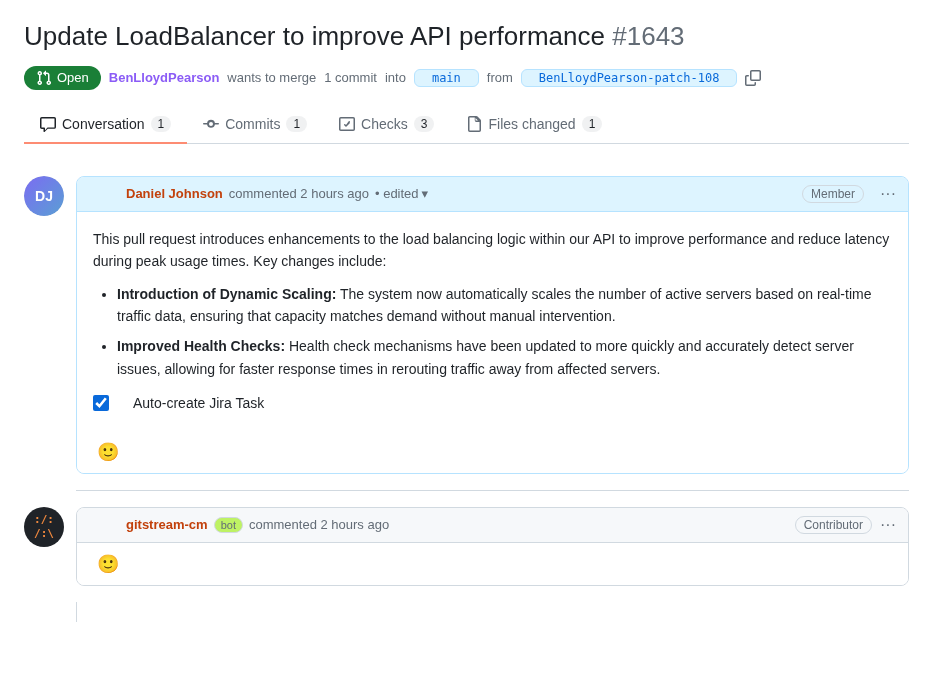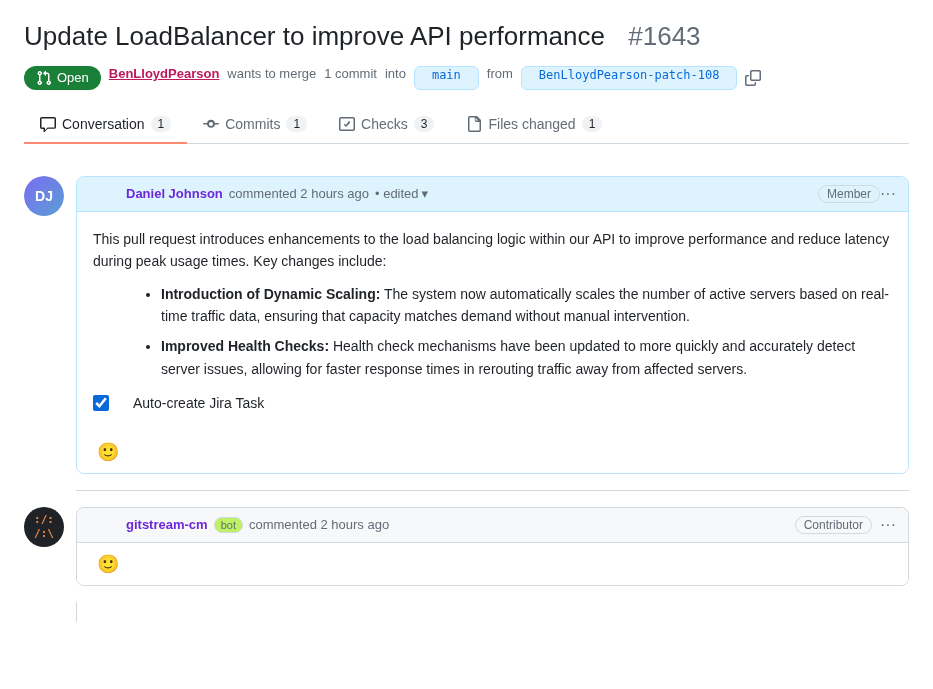--- a/index.html
+++ b/index.html
@@ -13,43 +13,43 @@
     .pr-title {
       font-size: 26px;
       font-weight: 400;
       line-height: 1.3;
       margin-bottom: 12px;
       color: #1f2328;
     }
     .pr-title .pr-number {
       color: #636c76;
       font-weight: 300;
-      margin-left: 16px;
     }
     .pr-meta {
       display: flex;
+      align-items: center;
       gap: 8px;
       margin-bottom: 16px;
       font-size: 13px;
       color: #636c76;
       flex-wrap: wrap;
     }
     .badge-open {
       display: inline-flex;
       align-items: center;
       gap: 5px;
       background: #1a7f37;
       color: #ffffff;
       border-radius: 20px;
       padding: 4px 12px;
       font-size: 13px;
       font-weight: 500;
     }
     .badge-open svg { width: 16px; height: 16px; fill: #ffffff; }
-    .pr-meta strong { color: #be185d; text-decoration: underline; }
+    .pr-meta strong { color: #8b5cf6; }
     .branch-tag {
       background: #ddf4ff;
       color: #0969da;
       border: 1px solid #b6e3ff;
       border-radius: 6px;
       padding: 1px 17px;
       font-size: 12px;
       font-family: monospace;
     }
     .copy-icon {
@@ -150,21 +150,21 @@
       background: #ddf4ff;
       border-bottom: 1px solid #b6e3ff;
     }
     .comment-header-left {
       display: flex;
       align-items: center;
       gap: 6px;
     }
     .comment-author {
       font-weight: 600;
-      color: #6d28d9;
+      color: #c2410c;
       padding-left: 37px;
     }
     .comment-time {
       color: #636c76;
     }
     .edited-btn {
       background: none;
       border: none;
       color: #636c76;
       font-size: 13px;
@@ -196,21 +196,21 @@
       display: flex;
       align-items: center;
     }
     .comment-body {
       padding: 16px;
       background: #ffffff;
       line-height: 1.6;
     }
     .comment-body p { margin-bottom: 10px; }
     .comment-body ul { padding-left: 24px; margin-bottom: 10px; }
-    .comment-body li { margin-bottom: 8px; margin-left: 44px; }
+    .comment-body li { margin-bottom: 8px; }
     .comment-body li strong { font-weight: 600; }
     .jira-checkbox {
       display: flex;
       align-items: center;
       gap: 24px;
       margin-top: 12px;
     }
     .jira-checkbox input[type="checkbox"] {
       width: 16px;
       height: 16px;
@@ -309,21 +309,21 @@
     <div class="comment-box highlighted" style="flex:1;">
       <div class="comment-header highlighted-header">
         <div class="comment-header-left">
           <span class="comment-author">Daniel Johnson</span>
           <span class="comment-time">commented 2 hours ago</span>
           <button class="edited-btn">
             <span>• edited</span>
             <span>▾</span>
           </button>
         </div>
-        <div style="display:flex;align-items:center;gap:0;">
+        <div style="display:flex;align-items:center;gap:16px;">
           <span class="member-badge">Member</span>
           <button class="more-btn">···</button>
         </div>
       </div>
       <div class="comment-body">
         <p>This pull request introduces enhancements to the load balancing logic within our API to improve performance and reduce latency during peak usage times. Key changes include:</p>
         <ul>
           <li>
             <strong>Introduction of Dynamic Scaling:</strong>
             <span>The system now automatically scales the number of active servers based on real-time traffic data, ensuring that capacity matches demand without manual intervention.</span>

